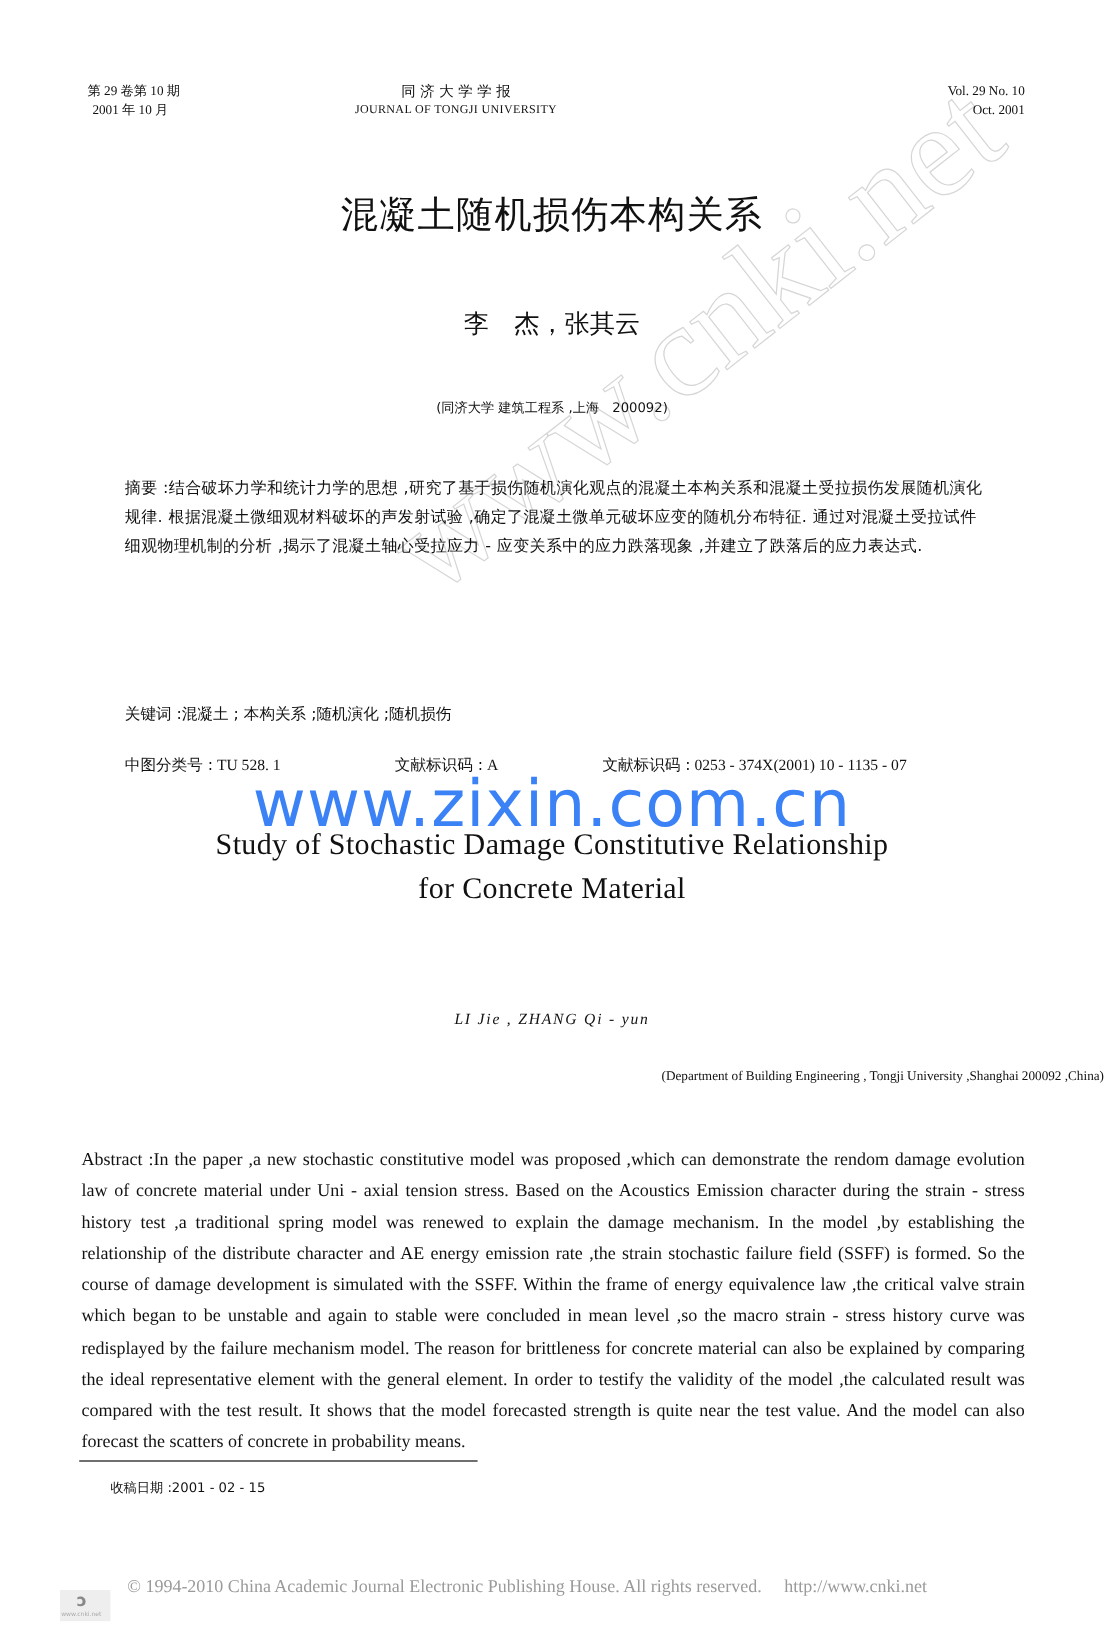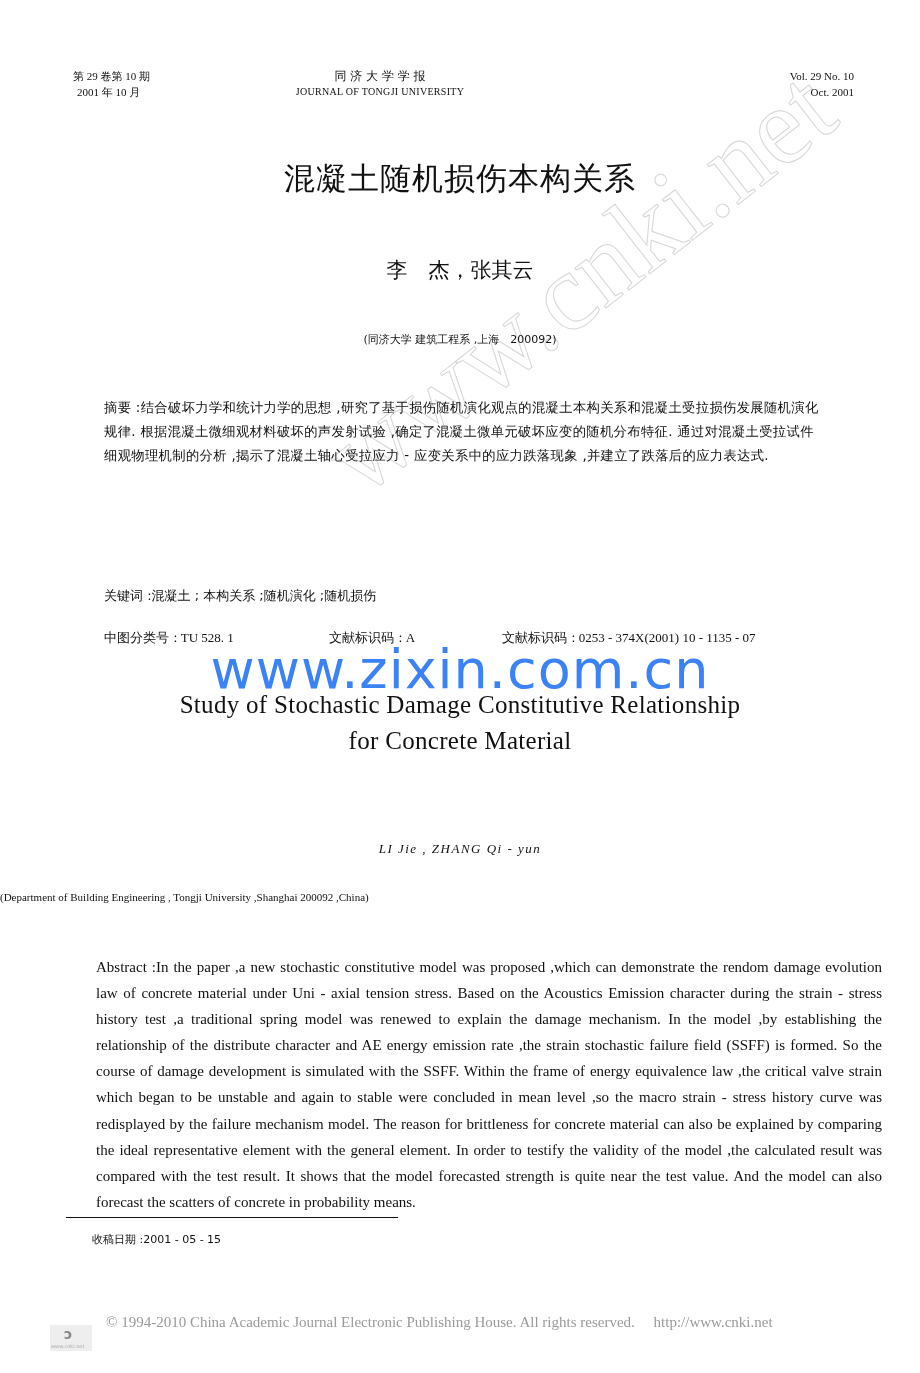--- a/index.html
+++ b/index.html
@@ -18,23 +18,23 @@
   .cn-authors { left: 0; width: 920px; top: 214px; text-align: center; font-size: 21px; }
   .cn-affil { left: 0; width: 920px; top: 262px; text-align: center; font-size: 11px; }
 
   .cn-abstract { left: 104px; width: 718px; top: 311px; font-size: 13.3px; line-height: 24px; letter-spacing: 0.35px; }
   .cn-keywords { left: 104px; top: 430px; font-size: 13px; line-height: 18px; }
   .cn-class { left: 104px; top: 454px; font-size: 13px; line-height: 18px; width: 720px; }
   .cn-class span.item { position: absolute; top: 0; white-space: nowrap; }
 
   .en-title { left: 0; width: 920px; top: 512px; text-align: center; font-size: 25px; line-height: 36px; letter-spacing: 0.3px; }
   .en-authors { left: 0; width: 920px; top: 594px; text-align: center; font-size: 13px; font-style: italic; letter-spacing: 1.5px; }
-  .en-affil { left: 0; width: 920px; top: 628px; text-align: left; font-size: 11px; }
+  .en-affil { left: 0; width: 920px; top: 628px; text-align: right; font-size: 11px; }
 
-  .en-abstract { left: 68px; width: 786px; top: 679px; font-size: 15px; line-height: 26.1px; text-align: justify; text-align-last: left; margin-left: 28px; }
+  .en-abstract { left: 68px; width: 786px; top: 679px; font-size: 15px; line-height: 26.1px; text-align: justify; text-align-last: left; }
 
   .footnote-rule { left: 66px; top: 1217px; width: 332px; height: 1px; background: #111; }
   .footnotes { left: 92px; top: 1232px; font-size: 11px; line-height: 15px; }
 
   .copyright { left: 106px; top: 1313px; font-size: 15px; color: #9a9a9a; text-align: center; }
   .cnki-logo { left: 50px; top: 1325px; width: 42px; height: 26px; background: #eeeeee; }
   .cnki-logo .glyph { position: absolute; left: 14px; top: 1px; font-size: 14px; color: #888; font-weight: bold; }
   .cnki-logo .lbl { position: absolute; left: 1px; top: 18px; font-size: 5px; color: #aaa; white-space: nowrap; }
 
   
@@ -94,20 +94,20 @@
 </div>
 <div class="abs serif en-authors layer">LI Jie ,  ZHANG Qi -  yun</div>
 <div class="abs serif en-affil layer">(Department of Building Engineering , Tongji University ,Shanghai 200092 ,China)</div>
 
 <div class="abs serif en-abstract layer">
   <span>Abstract :</span><span>In the paper ,a new stochastic constitutive model was proposed ,which can demonstrate the rendom damage evolution law of concrete material under Uni - axial tension stress. Based on the Acoustics Emission character during the strain -  stress history test ,a traditional spring model was renewed to explain the damage mechanism. In the model ,by establishing the relationship of the distribute character and AE energy emission rate  ,the strain stochastic failure field (SSFF)  is formed. So the course of damage development is simulated with the SSFF. Within the frame of energy equivalence law ,the critical valve strain which began to be unstable and again to stable were concluded in mean level ,so the macro strain -  stress history curve was redisplayed by the failure mechanism model. The reason for brittleness for concrete material can also be explained by comparing the ideal representative element with the general element. In order to testify the validity of the model ,the calculated result was compared with the test result. It shows that the model forecasted strength is quite near the test value. And the model can also forecast the scatters of concrete in probability means.</span>
 </div>
 
 <div class="abs footnote-rule"></div>
 <div class="abs sans footnotes">
-  <div>收稿日期 :2001 - 05 - 15</div>
+  <div>收稿日期 :2001 - 02 - 15</div>
 </div>
 
 <div class="abs cnki-logo">
   <span class="glyph sans">ↄ</span>
   <span class="lbl sans">www.cnki.net</span>
 </div>
 <div class="abs serif copyright">© 1994-2010 China Academic Journal Electronic Publishing House. All rights reserved.　 http://www.cnki.net</div>
 
 </body></html>

